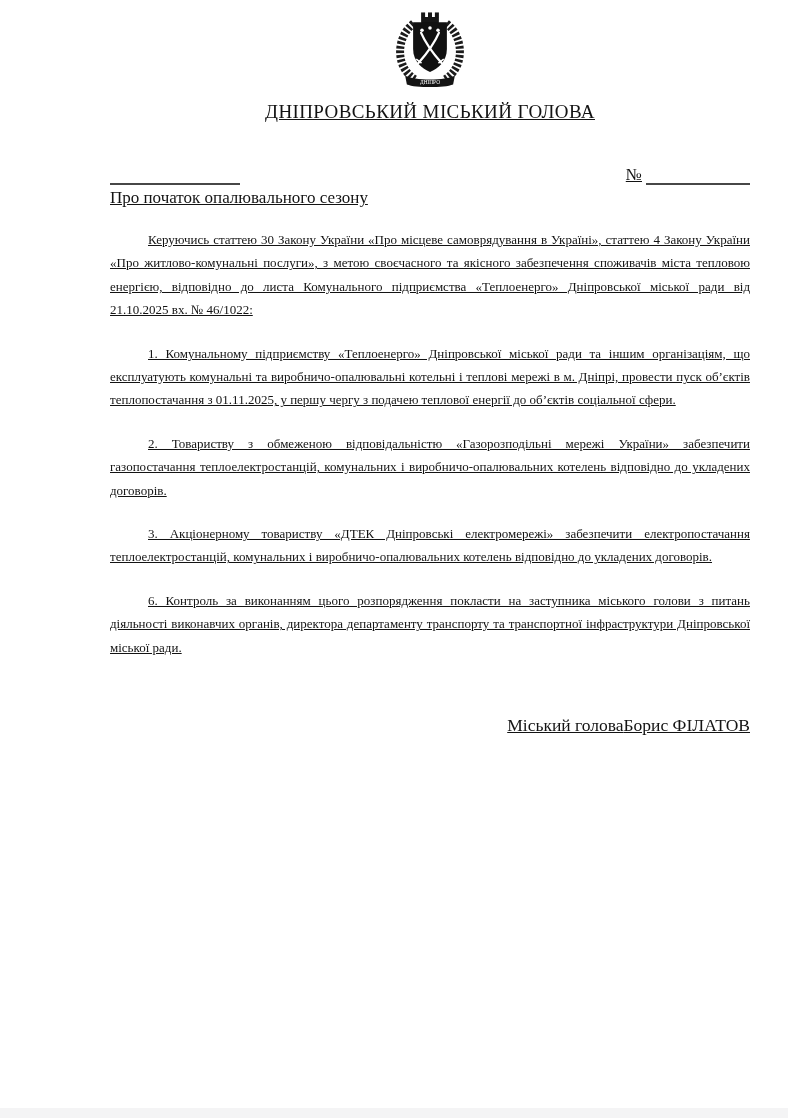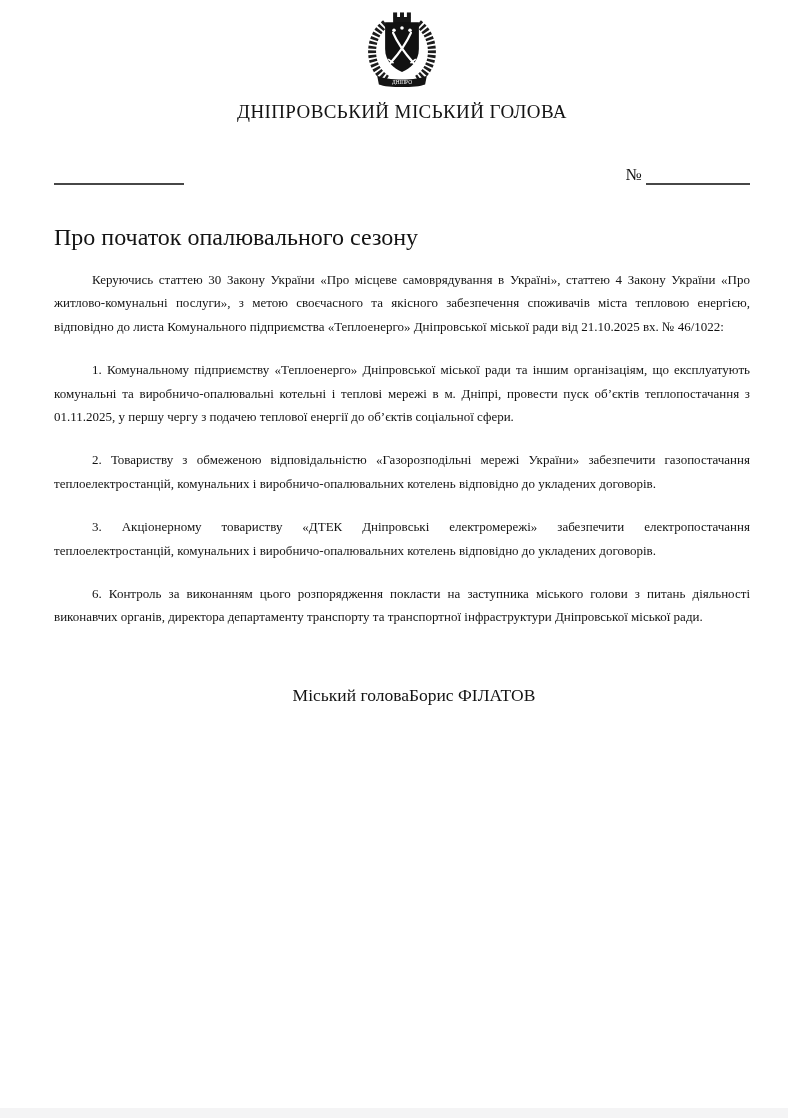--- a/index.html
+++ b/index.html
@@ -3,24 +3,25 @@
 <meta charset="utf-8">
 <style>
   html, body { margin: 0; padding: 0; background: #e9e9e9; }
   .page {
     position: relative;
     width: 788px;
     height: 1118px;
     margin: 0 auto;
     background: #ffffff;
     box-sizing: border-box;
-    padding: 8px 38px 0 54px;
+    padding: 8px 38px 0 110px;
     font-family: "Liberation Serif", serif;
     color: #131313;
     overflow: hidden;
+    text-decoration: underline;
   }
   .emblem-wrap { text-align: center; margin: 0 0 8px 0; }
   .org-title {
     margin: 8px 0 2px 0;
     text-align: center;
     font-size: 19px;
     font-weight: normal;
     letter-spacing: 0.4px;
     line-height: 23px;
   }
@@ -43,37 +44,36 @@
   .blank-line {
     display: inline-block;
     border-bottom: 2px solid #474747;
     height: 16px;
     vertical-align: baseline;
   }
   .date-line { width: 130px; }
   .num-group { display: flex; align-items: flex-end; gap: 4px; font-size: 17px; }
   .num-line { width: 104px; }
   .subject {
-    margin-top: 40px;
-    font-size: 24px;
+    font-size: 17px;
     line-height: 25px;
     width: 420px;
   }
   .bodytext p {
     margin: 20px 0 0 0;
     font-size: 13px;
     line-height: 23.4px;
     text-align: justify;
     text-indent: 38px;
   }
   .bodytext p.intro { margin-top: 18px; }
   .signature-row {
     margin-top: 56px;
     display: flex;
-    justify-content: center;
+    justify-content: flex-end;
     font-size: 17.5px;
     margin-left: 24px;
   }
   .scan-edge {
     position: absolute;
     left: 0; right: 0; bottom: 0;
     height: 10px;
     background: #f4f4f5;
   }
 </style>

